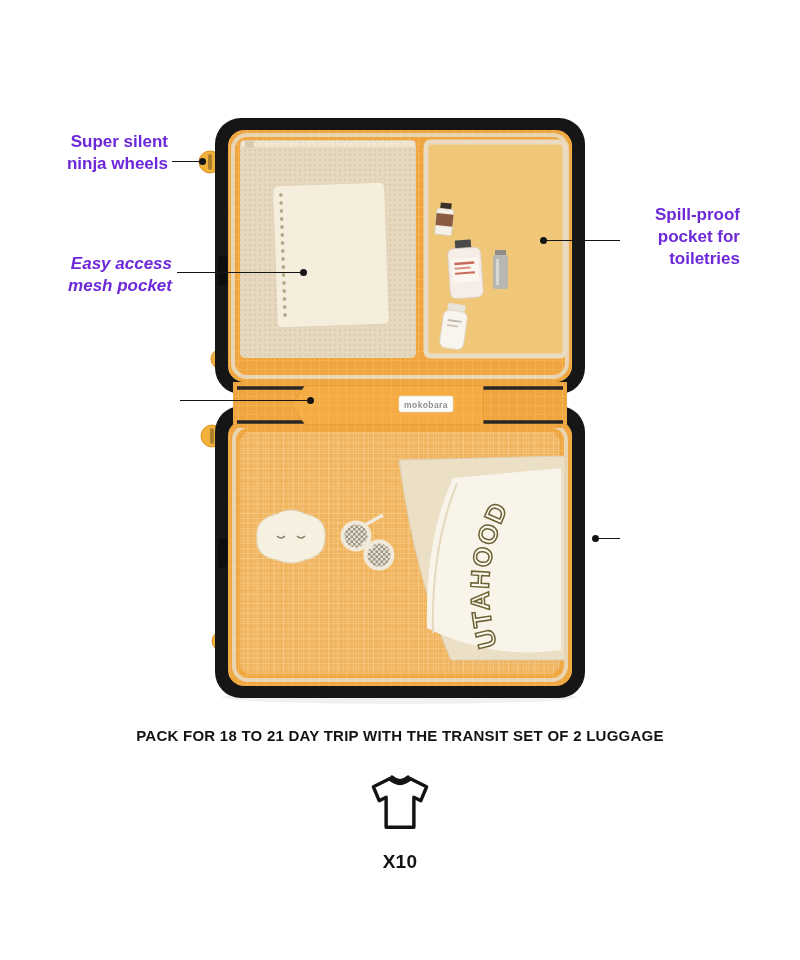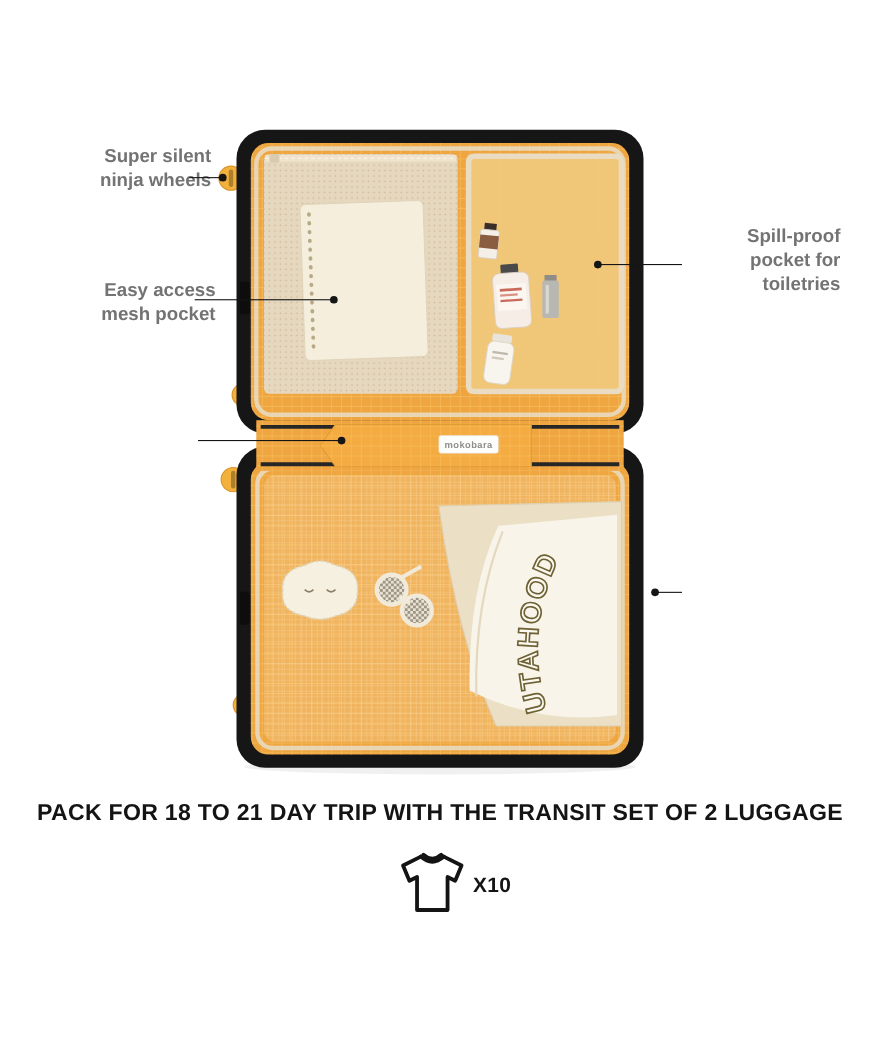--- a/index.html
+++ b/index.html
@@ -5,40 +5,40 @@
   html,body{margin:0;padding:0;}
   body{
     width:800px;height:960px;background:#ffffff;
     font-family:"Liberation Sans","DejaVu Sans",sans-serif;
     position:relative;overflow:hidden;color:#161616;
   }
   .page{position:relative;width:800px;height:960px;}
 
   
   .callout{
-    position:absolute;font-size:17px;font-weight:600;line-height:1.28;color:#737373;margin-left:24px;
+    position:absolute;font-size:17px;font-weight:600;line-height:1.28;color:#6d28d9;
   }
   .callout.r{text-align:right;}
   .callout.l{text-align:right;}
   .callout-line{position:absolute;height:0;border-top:1.7px solid #151515;}
   .callout-dot{position:absolute;width:7px;height:7px;border-radius:50%;background:#151515;}
 
   
   .suitcase{position:absolute;left:193px;top:108px;width:404px;height:600px;}
 
   
   .packing-title{
     position:absolute;top:727px;left:0;width:800px;text-align:center;
-    font-size:21px;font-weight:bold;letter-spacing:.25px;color:#141414;
+    font-size:15px;font-weight:bold;letter-spacing:.25px;color:#141414;
   }
   .packing-row{
     position:absolute;top:760px;left:0;width:800px;
     display:flex;justify-content:center;align-items:flex-end;gap:20px;
   }
-  .pack-item{width:88px;display:flex;flex-direction:row;align-items:center;}
+  .pack-item{width:88px;display:flex;flex-direction:column;align-items:center;justify-content:center;}
   .pack-icon{height:80px;display:flex;align-items:flex-end;justify-content:center;}
   .pack-count{margin-top:11px;font-size:19px;font-weight:bold;color:#141414;letter-spacing:.3px;}
   .lineicon{stroke:#141414;stroke-width:3;fill:none;stroke-linecap:round;stroke-linejoin:round;}
 </style>
 </head>
 <body>
 
 <div class="page">
 
   <svg class="suitcase" viewBox="0 0 404 600">
@@ -175,21 +175,21 @@
       <polygon points="112,278 290,278 290,316 112,316 98,297" fill="url(#grid)" opacity="0.8"></polygon>
       <rect x="206" y="288" width="54" height="16" rx="2" fill="#FDFDFB" stroke="#E5E0D5" stroke-width="0.6"></rect>
       <text x="233" y="299.5" font-size="8.5" font-weight="600" fill="#8f8f8f" text-anchor="middle" letter-spacing="0.4">mokobara</text>
     </g>
   </svg>
 
   <div class="callout r" style="left:58px;top:131px;width:110px;">Super silent ninja wheels</div>
   <div class="callout-line" style="left:172px;top:161px;width:30px;"></div>
   <div class="callout-dot" style="left:199px;top:158px;"></div>
 
-  <div class="callout r" style="left:52px;top:253px;width:120px;">Easy access mesh pocket</div>
+  <div class="callout r" style="left:52px;top:253px;width:120px;font-style:italic;">Easy access mesh pocket</div>
   <div class="callout-line" style="left:177px;top:272px;width:126px;"></div>
   <div class="callout-dot" style="left:300px;top:269px;"></div>
 
   <div class="callout-line" style="left:180px;top:400px;width:130px;"></div>
   <div class="callout-dot" style="left:307px;top:397px;"></div>
 
   <div class="callout l" style="left:625px;top:204px;width:115px;">Spill-proof pocket for toiletries</div>
   <div class="callout-line" style="left:545px;top:240px;width:75px;"></div>
   <div class="callout-dot" style="left:540px;top:237px;"></div>
 

